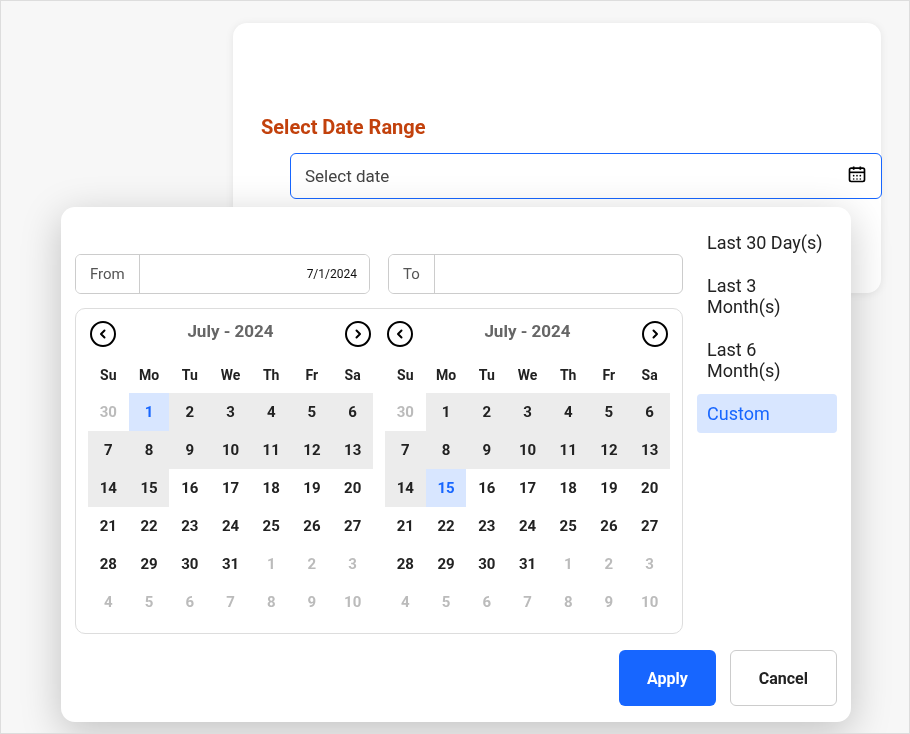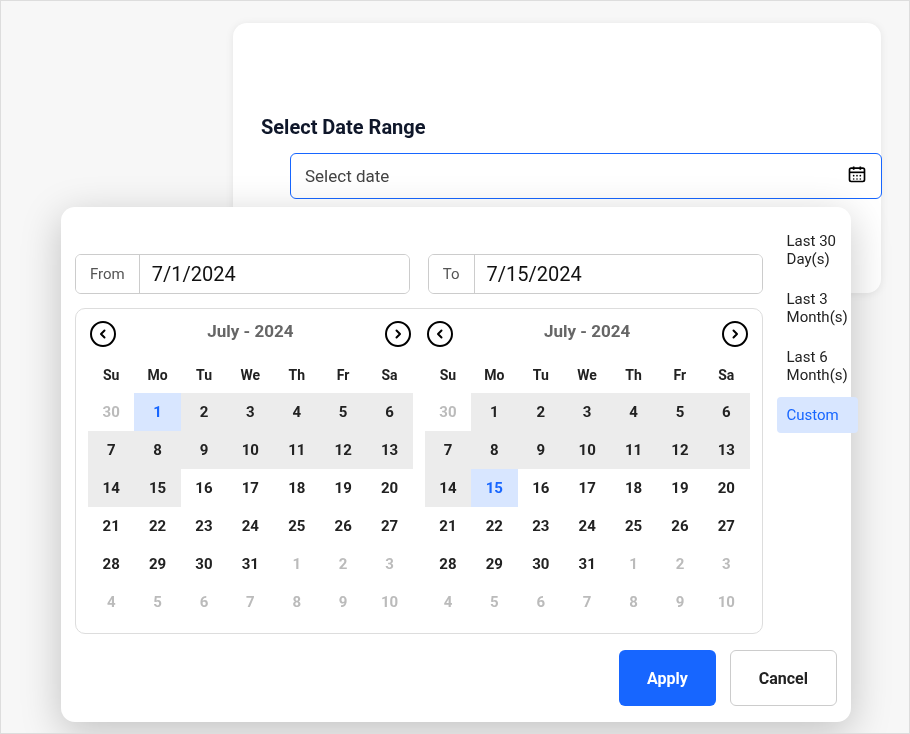--- a/index.html
+++ b/index.html
@@ -20,21 +20,21 @@
     height: 270px;
     background: #fff;
     border-radius: 14px;
     box-shadow: 0 1px 8px rgba(0,0,0,0.08);
     padding: 24px 28px;
   }
   .card-spacer { height: 68px; }
   .card-title {
     font-size: 20px;
     font-weight: 700;
-    color: #0f172a;
+    color: #c2410c;
     margin-bottom: 14px;
   }
   .select-input {
     display: flex;
     align-items: center;
     justify-content: space-between;
     width: 100%;
     height: 46px;
     border: 1.5px solid #1766ff;
     border-radius: 6px;
@@ -83,25 +83,26 @@
     align-items: center;
     padding: 0 14px;
     border-right: 1px solid #ccc;
     color: #555;
     font-size: 15px;
     background: #fff;
   }
   .date-input-value {
     border: none;
     padding: 0 12px;
-    font-size: 20px;
+    font-size: 12px;
     color: #111;
     flex: 1;
     outline: none;
     font-family: inherit;
+    text-align: right;
   }
   .calendars {
     display: flex;
     gap: 12px;
     border: 1px solid #ddd;
     border-radius: 10px;
     padding: 12px;
   }
   .month {
     flex: 1;
@@ -157,21 +158,21 @@
   .day.selected {
     background: #d8e6ff;
     color: #1766ff;
   }
   .presets {
     width: 140px;
     padding-top: 2px;
   }
   .preset {
     padding: 9px 10px;
-    font-size: 15px;
+    font-size: 18px;
     color: #222;
     cursor: pointer;
     border-radius: 4px;
     margin-bottom: 4px;
   }
   .preset.active {
     background: #d8e6ff;
     color: #1766ff;
   }
   .footer {
@@ -228,21 +229,20 @@
 <div class="popover">
   <div class="popover-body">
     <div class="calendars-col">
       <div class="date-inputs">
         <div class="date-input">
           <div class="date-input-label">From</div>
           <input class="date-input-value" value="7/1/2024" style="">
         </div>
         <div class="date-input">
           <div class="date-input-label">To</div>
-          <input class="date-input-value" value="7/15/2024" style="">
         </div>
       </div>
       <div class="calendars" id="calendars">
           <div class="month">
             <div class="month-header">
               <button class="nav-btn">
                 <svg viewBox="0 0 24 24" fill="none" stroke="#000" stroke-width="4" stroke-linecap="round" stroke-linejoin="round">
                   <polyline points="15 5 8 12 15 19"></polyline>
                 </svg>
               </button>

